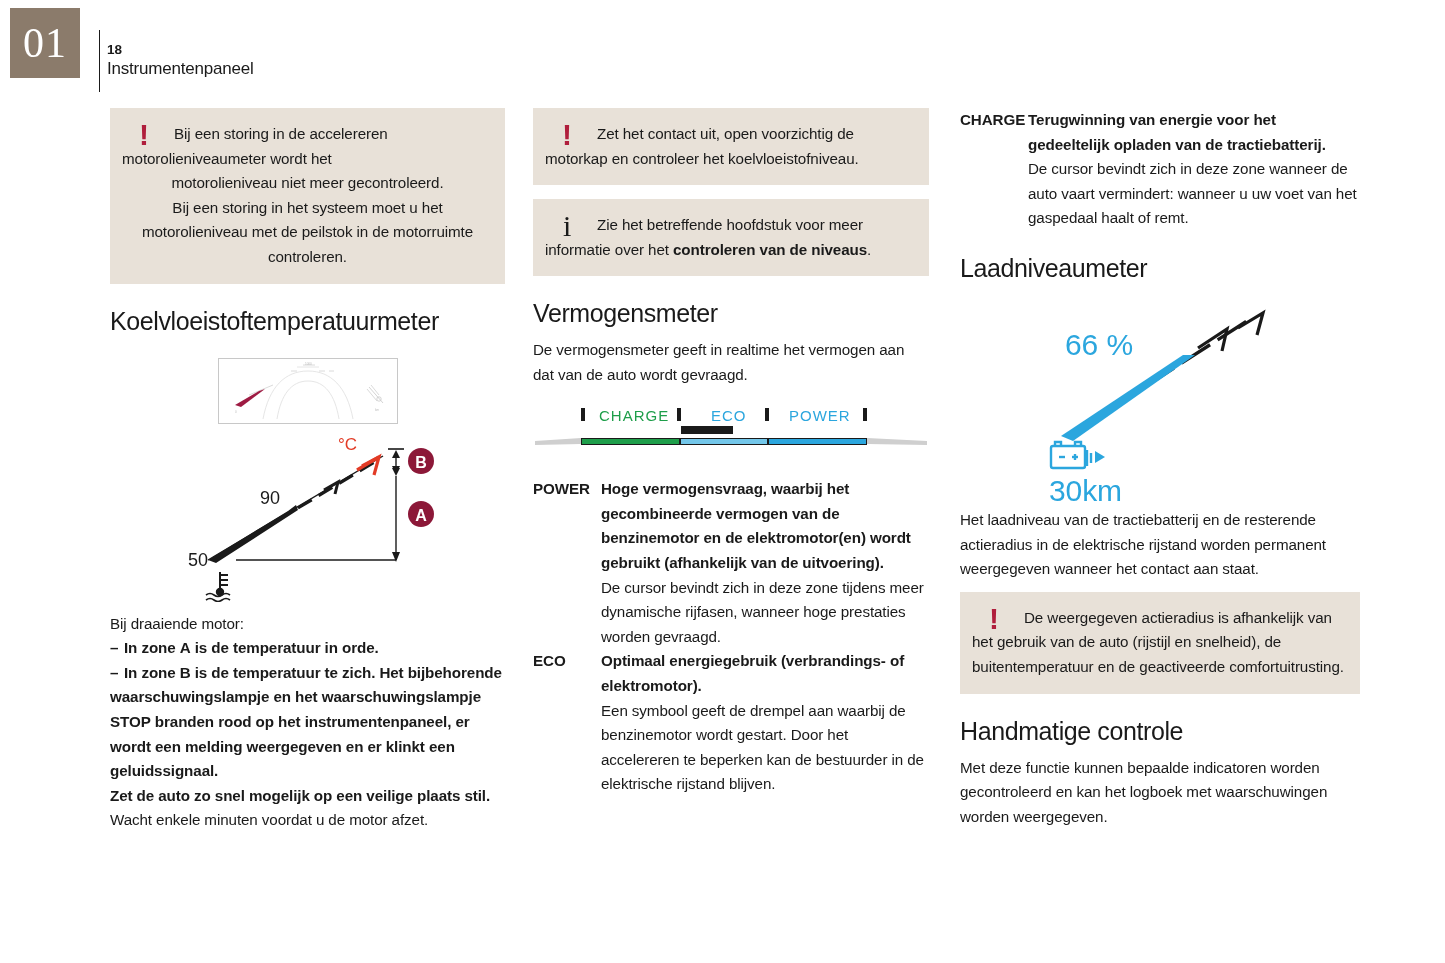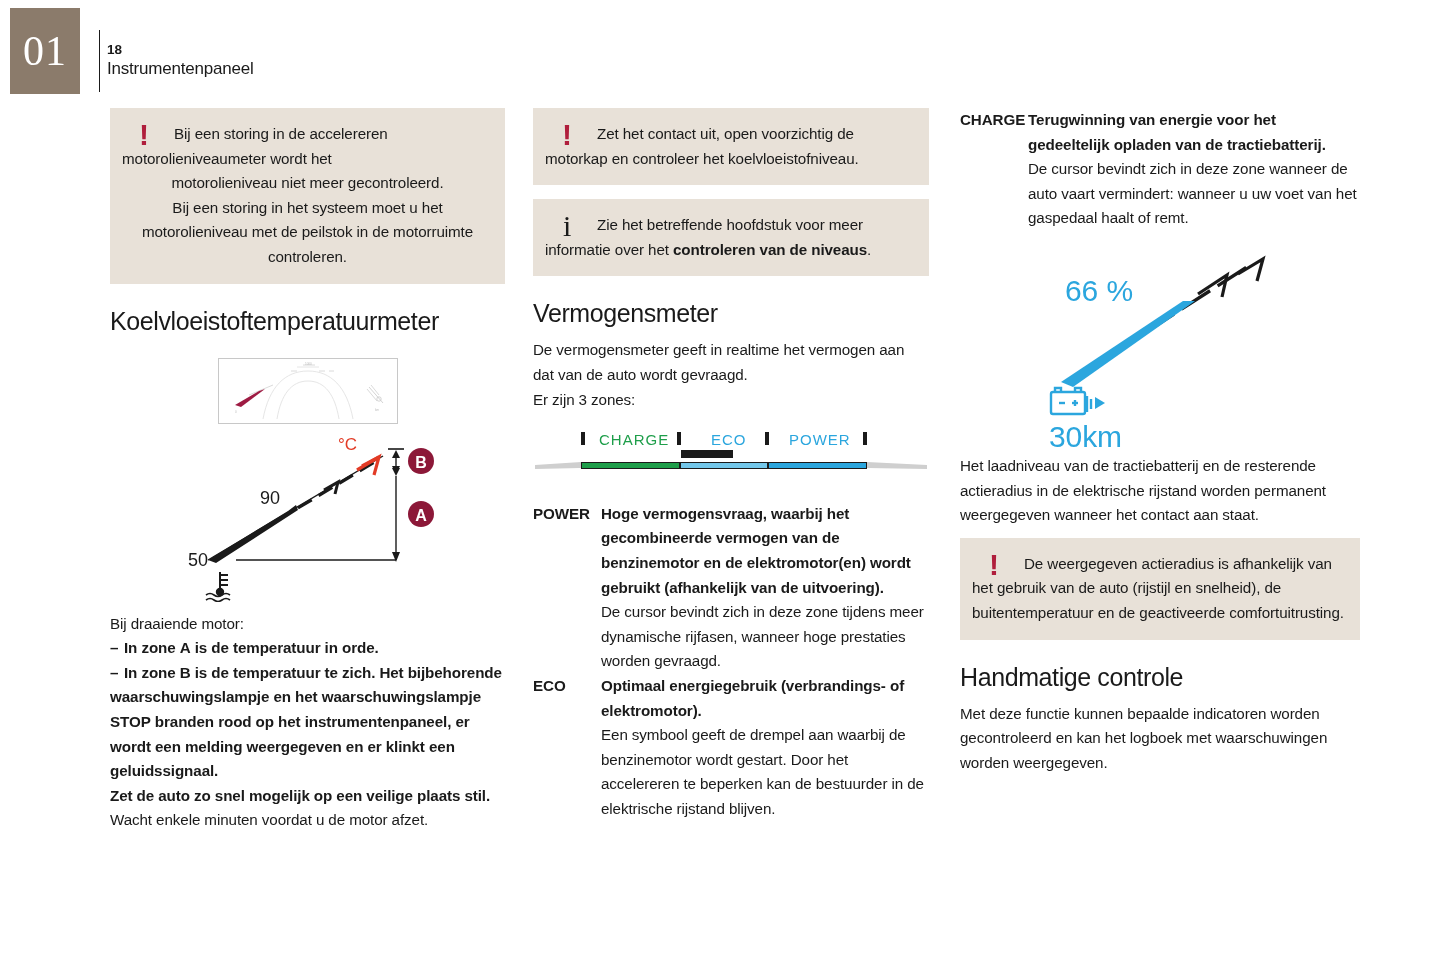--- a/index.html
+++ b/index.html
@@ -6,21 +6,21 @@
   body{
     width:1445px;height:963px;
     background:#ffffff;
     font-family:"Liberation Sans", sans-serif;
     color:#1a1a1a;
     overflow:hidden;
     position:relative;
   }
   
   .chapter-tab{
-    position:absolute;left:10px;top:8px;width:70px;height:86px;
+    position:absolute;left:10px;top:8px;width:70px;height:70px;
     background:#8b7b6b;
     display:flex;align-items:center;justify-content:center;
   }
   .chapter-tab span{
     font-family:"Liberation Serif", serif;
     font-size:42px;color:#ffffff;line-height:1;letter-spacing:1px;
   }
   .header-rule{
     position:absolute;left:99px;top:30px;width:1px;height:62px;background:#1a1a1a;
   }
@@ -207,21 +207,20 @@
     </p>
   </div>
 
   <div class="callout">
     <span class="ico ico-info">i</span>
     <p><span>Zie het betreffende hoofdstuk voor meer</span> <span>informatie over het </span><b>controleren van de</b> <b>niveaus</b><span>.</span></p>
   </div>
 
   <h2>Vermogensmeter</h2>
   <p class="body">De vermogensmeter geeft in realtime het vermogen aan dat van de auto wordt gevraagd.</p>
-  <p class="body">Er zijn 3 zones:</p>
 
   <div class="powerfig">
     <svg width="396" height="56" viewBox="0 0 396 56">
 
       <g fill="#1a1a1a">
         <rect x="48" y="8" width="4" height="13"></rect>
         <rect x="144" y="8" width="4" height="13"></rect>
         <rect x="232" y="8" width="4" height="13"></rect>
         <rect x="330" y="8" width="4" height="13"></rect>
       </g>
@@ -266,20 +265,21 @@
   <div class="deflist">
     <div class="defrow">
       <div class="defterm wide">CHARGE</div>
       <div class="defbody">
         <b>Terugwinning van energie voor het gedeeltelijk opladen van de tractiebatterij.</b>
       </div>
     </div>
     <p class="body hang">De cursor bevindt zich in deze zone wanneer de auto vaart vermindert: wanneer u uw voet van het gaspedaal haalt of remt.</p>
   </div>
 
+  <h2>Laadniveaumeter</h2>
 
   <svg class="fig" width="250" height="215" viewBox="0 0 250 215">
 
     <g stroke="#1a1a1a" stroke-width="3.4" stroke-dasharray="34 9" stroke-linecap="butt">
       <line x1="38" y1="140" x2="212" y2="28"></line>
     </g>
 
     <polyline points="163,55 192,36 187,58" fill="none" stroke="#1a1a1a" stroke-width="3.2"></polyline>
     <polyline points="203,35 228,20 222,42" fill="none" stroke="#1a1a1a" stroke-width="3.2"></polyline>
 

